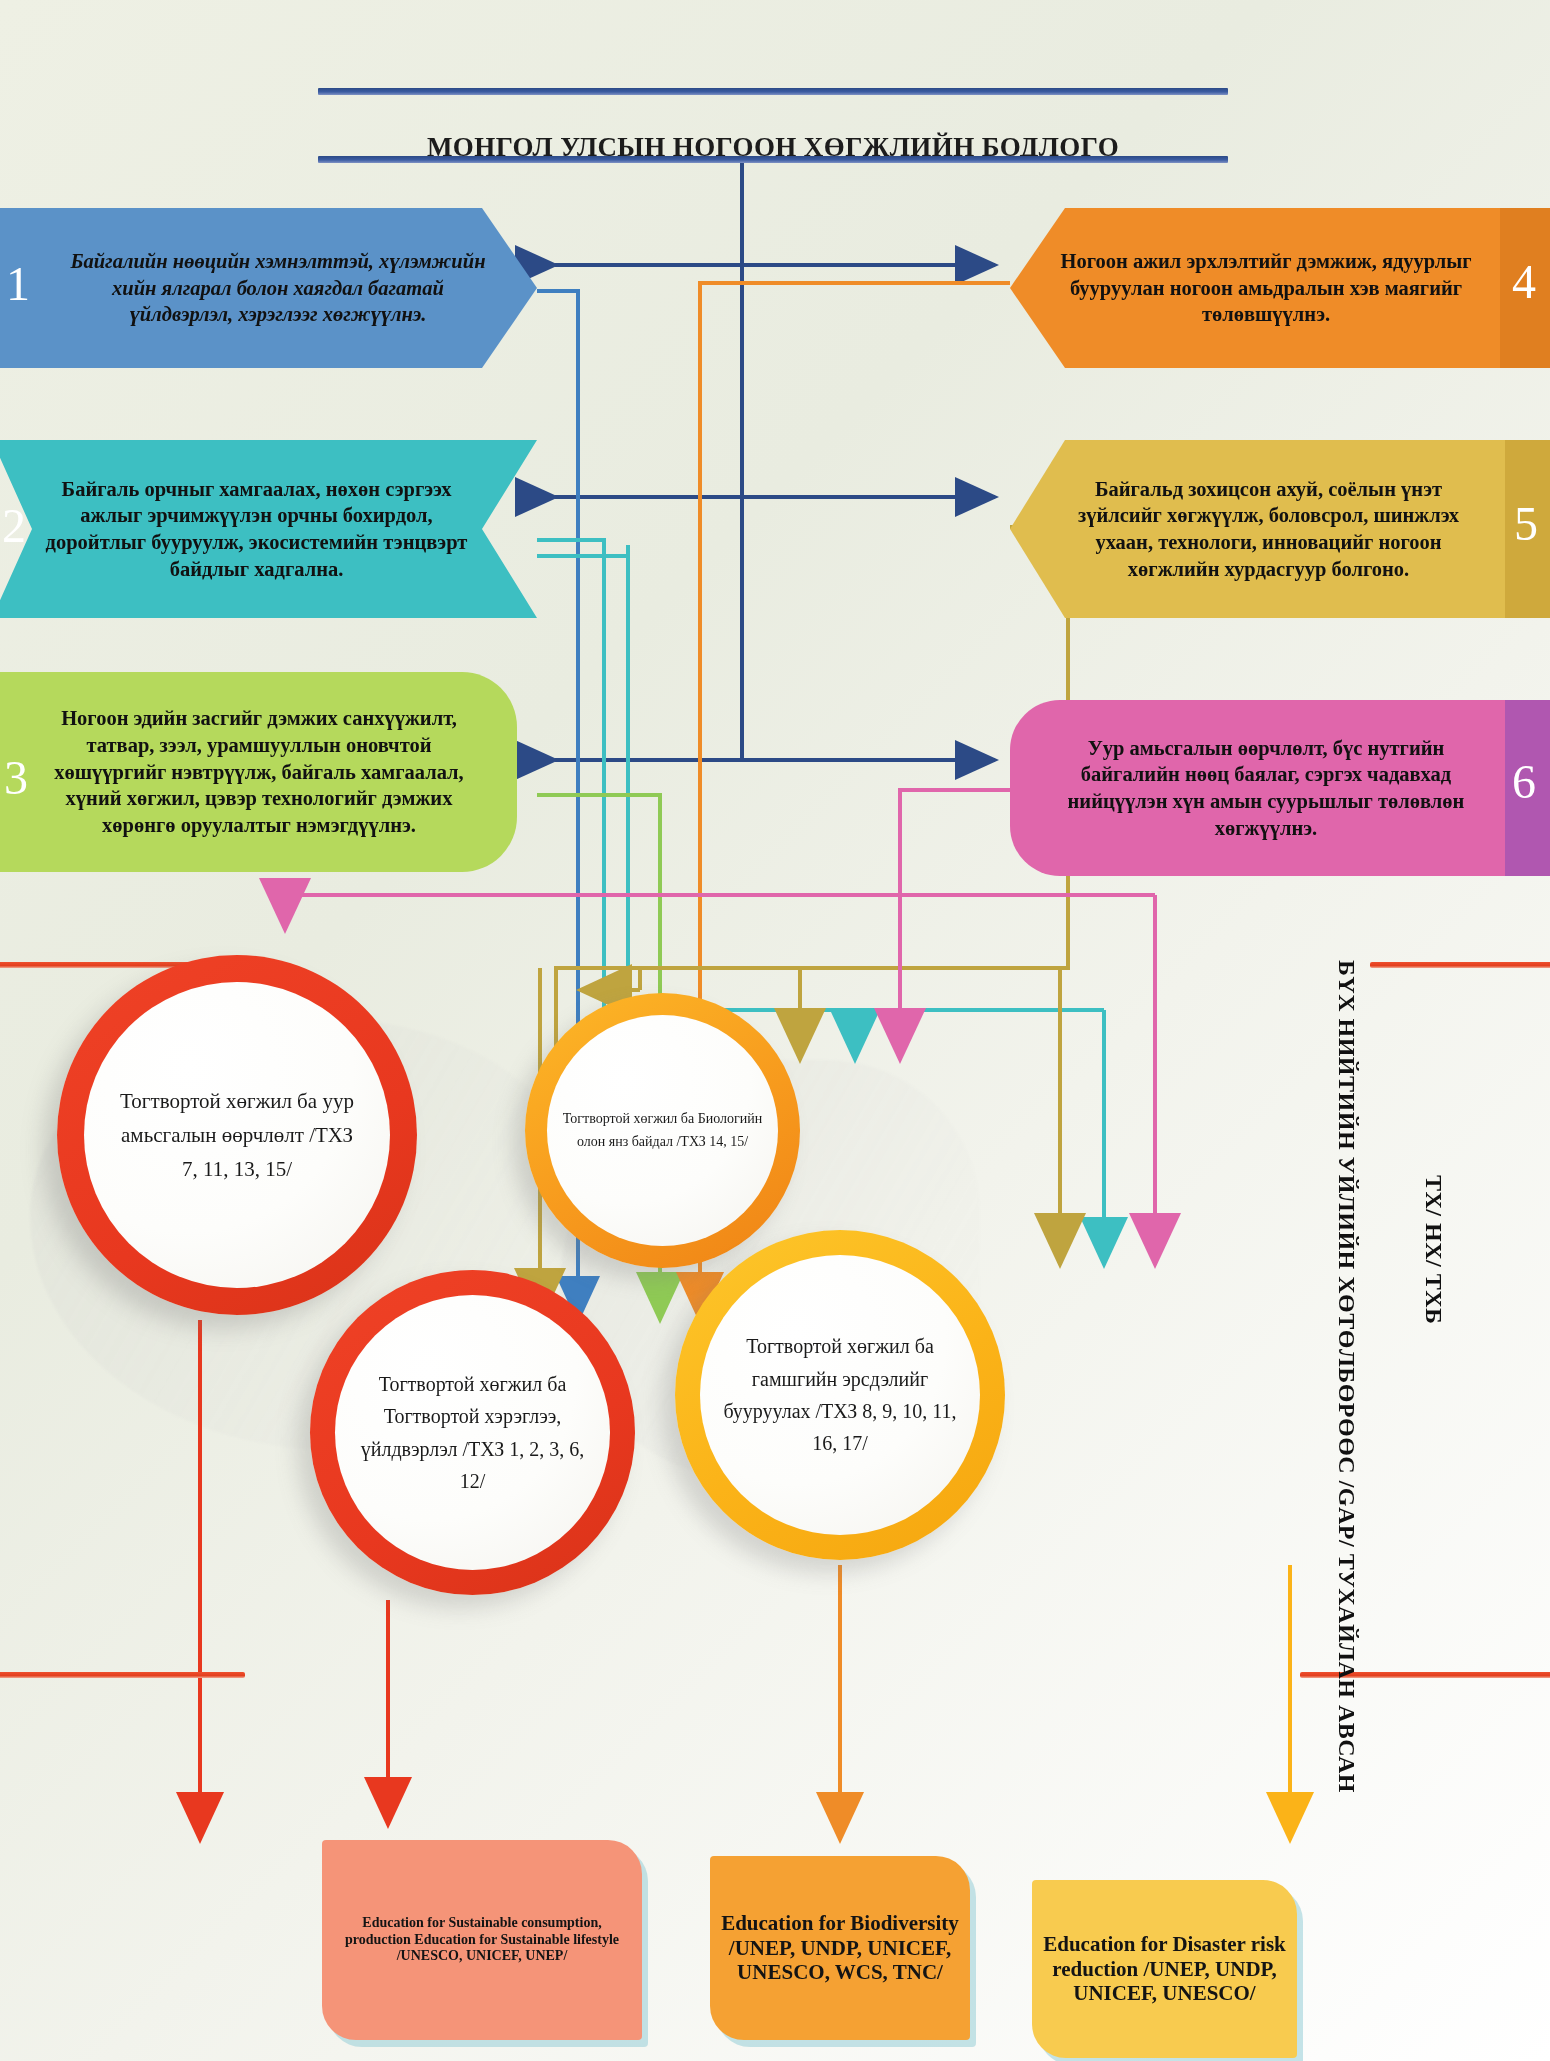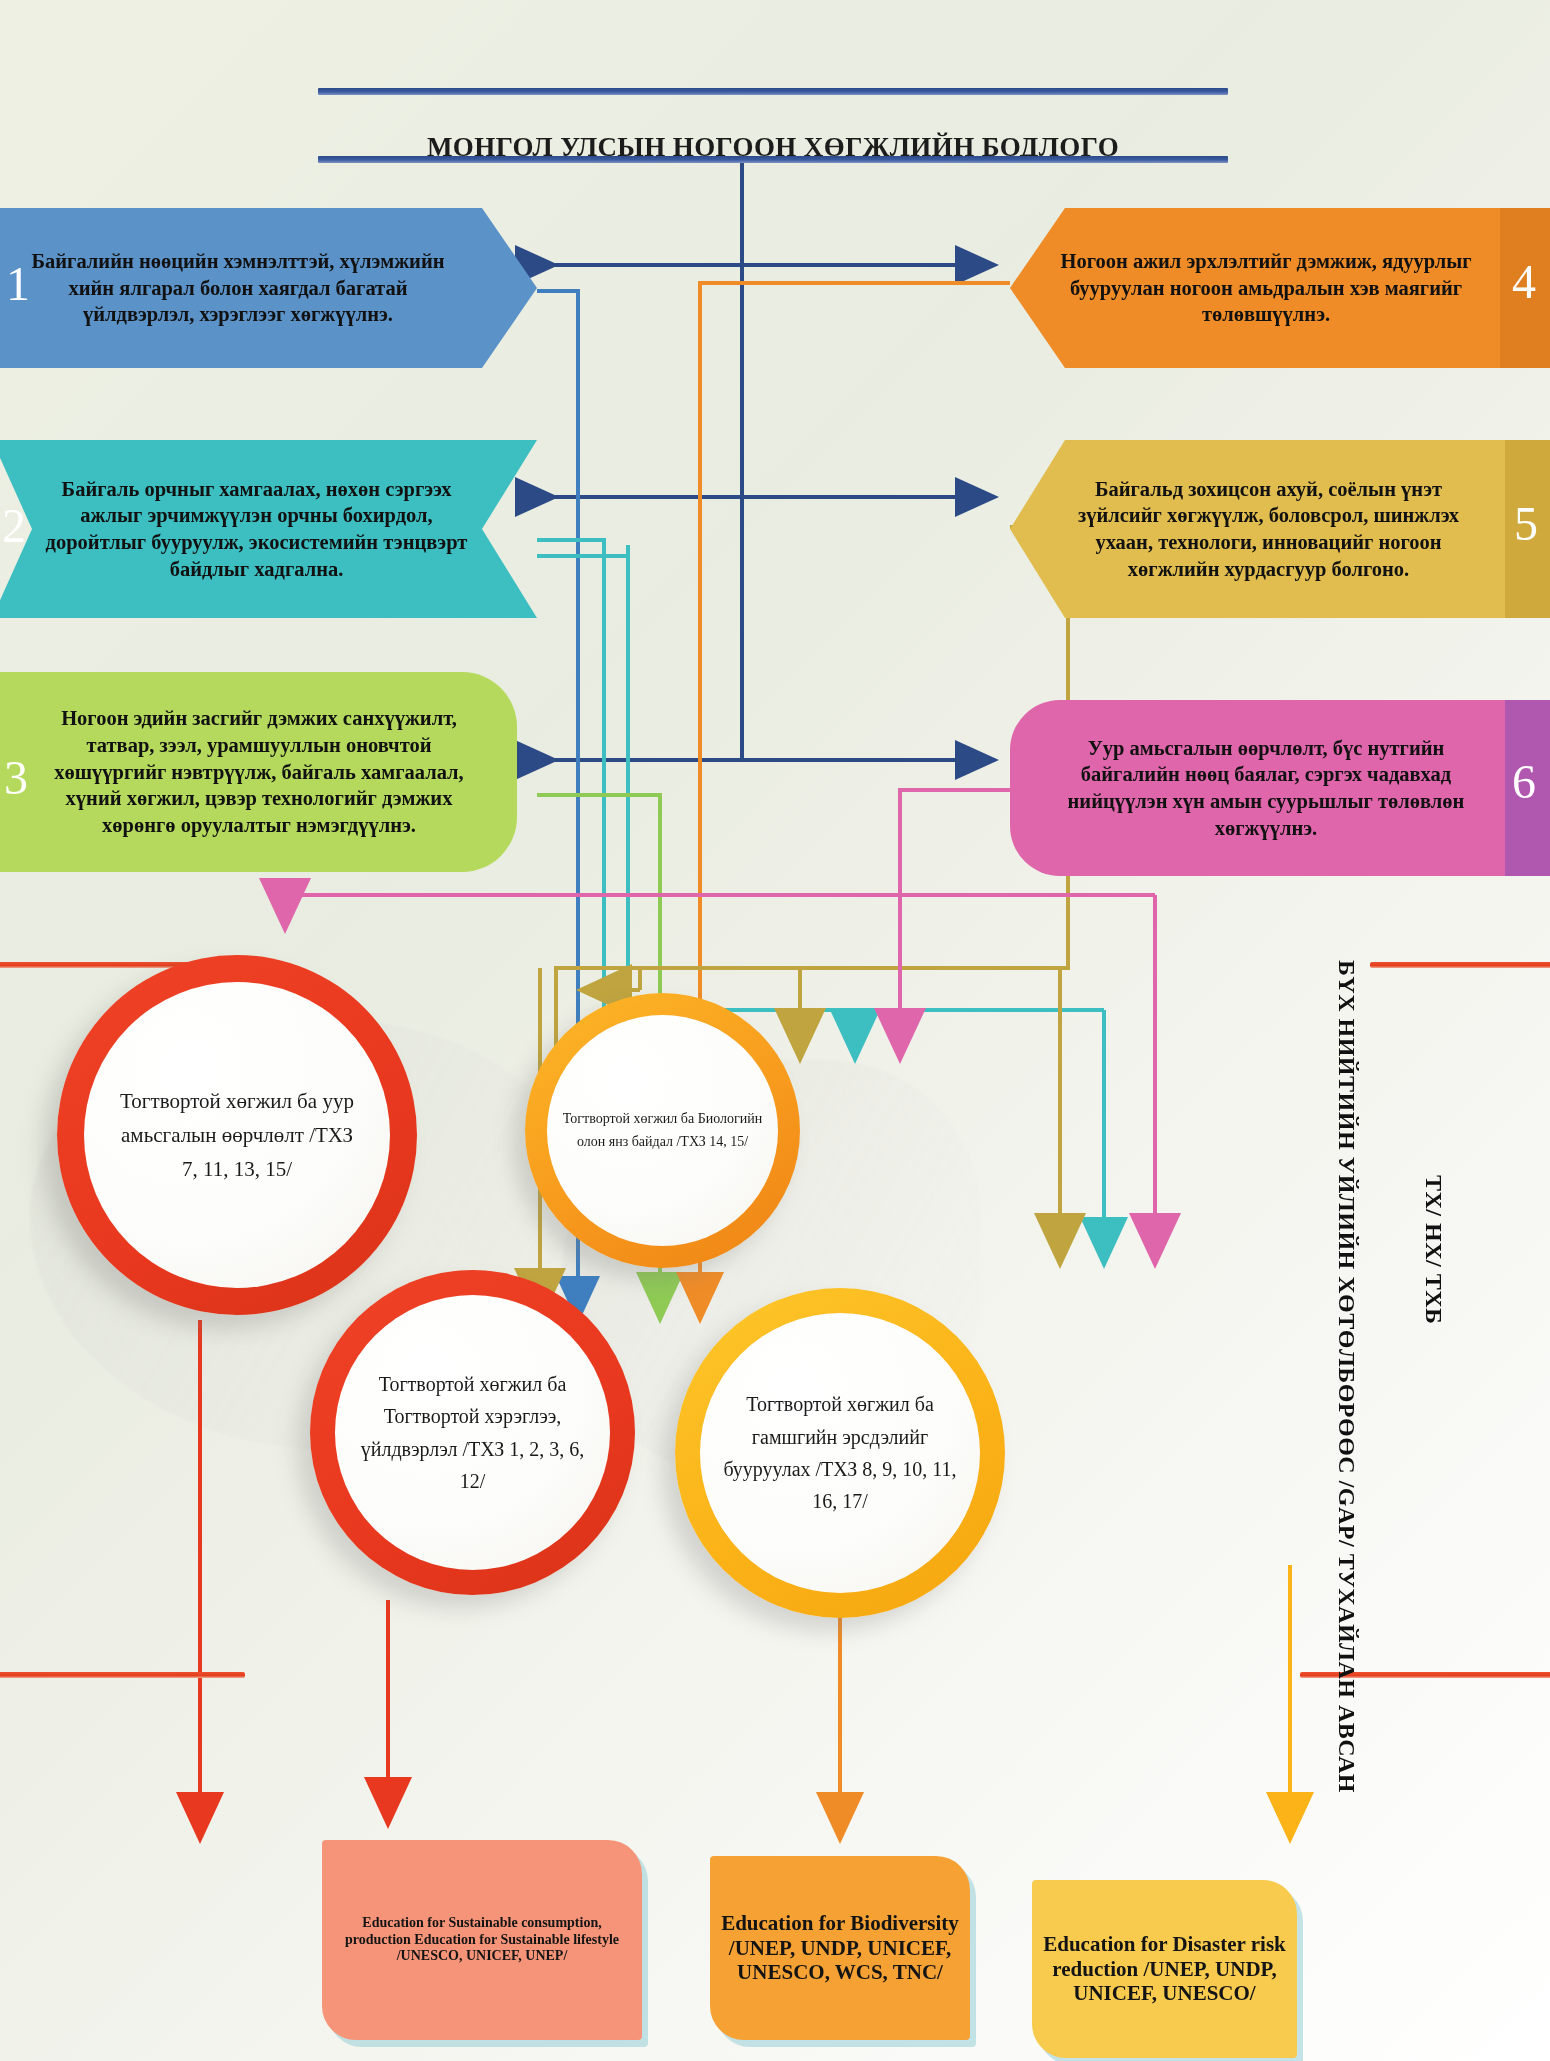--- a/index.html
+++ b/index.html
@@ -32,21 +32,21 @@
     position:relative;z-index:3;text-align:center;font-weight:bold;
     color:#111;line-height:1.30;font-size:20.5px;
   }
   .banner .num{
     position:absolute;z-index:4;color:#fff;font-size:48px;font-weight:normal;
     font-family:"Liberation Serif",serif;line-height:1;
   }
 
   
   #banner-1{left:-8px;top:208px;width:545px;height:160px;}
-  #banner-1 .txt{margin-left:36px;width:420px;}
+  #banner-1 .txt{margin-left:76px;width:420px;font-style:italic;}
   #banner-1 .num{left:14px;top:52px;}
   #banner-2{left:-8px;top:440px;width:545px;height:178px;}
   #banner-2 .txt{margin-left:52px;width:425px;}
   #banner-2 .num{left:10px;top:62px;}
   #banner-3{left:-8px;top:672px;width:545px;height:200px;}
   #banner-3 .txt{margin-left:52px;width:430px;}
   #banner-3 .num{left:12px;top:82px;}
 
   
   #banner-4{left:1010px;top:208px;width:548px;height:160px;}
@@ -79,21 +79,21 @@
     box-shadow:-12px 12px 20px rgba(120,120,120,.26);}
   #circle-biodiv .inner{left:22px;top:22px;width:231px;height:231px;}
   #circle-biodiv .inner span{font-size:14px;width:200px;}
 
   #circle-consumption{left:310px;top:1270px;width:325px;height:325px;
     background:linear-gradient(150deg,#ef4226,#e8381f 60%,#d93318);
     box-shadow:-13px 13px 21px rgba(120,120,120,.26);}
   #circle-consumption .inner{left:25px;top:25px;width:275px;height:275px;}
   #circle-consumption .inner span{font-size:20px;width:250px;}
 
-  #circle-disaster{left:675px;top:1288px;width:330px;height:330px;
+  #circle-disaster{left:675px;top:1230px;width:330px;height:330px;
     background:linear-gradient(150deg,#fdc72b,#fbb318 55%,#f5a60f);
     box-shadow:-13px 13px 21px rgba(120,120,120,.26);}
   #circle-disaster .inner{left:25px;top:25px;width:280px;height:280px;}
   #circle-disaster .inner span{font-size:20px;width:255px;}
 
   
   #side-label-long{
     position:absolute;left:1360px;top:960px;
     transform-origin:left top;transform:rotate(90deg);
     white-space:nowrap;font-weight:bold;font-size:24px;color:#111;letter-spacing:.5px;

